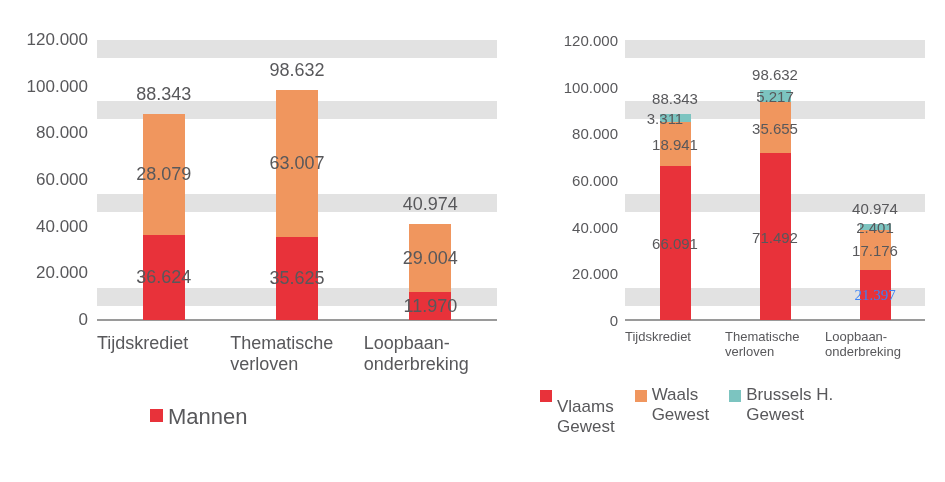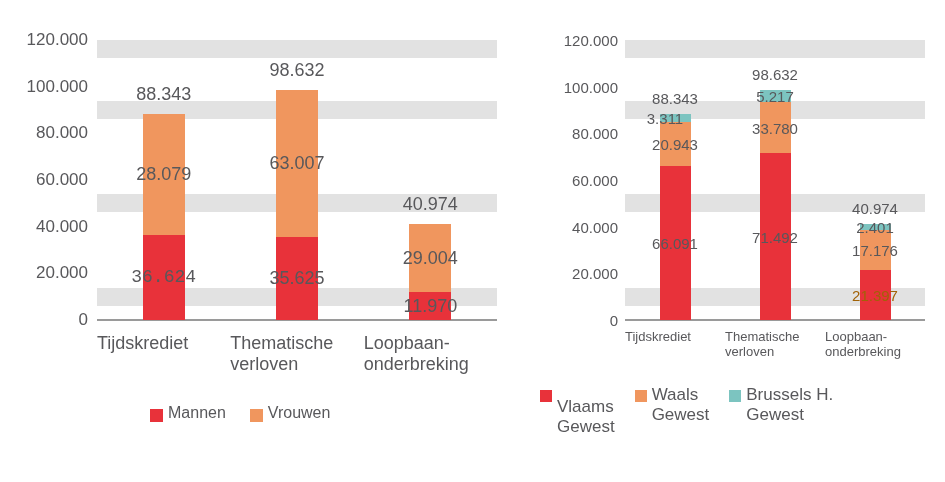--- a/index.html
+++ b/index.html
@@ -90,21 +90,21 @@
     margin-top: 5px;
     margin-right: 5px;
   }
 
   
   #panel-left .plot   { left: 97px; top: 40px; width: 400px; height: 280px; }
   #panel-left .ylabels{ left: 0px;  top: 40px; width: 88px;  height: 280px; }
   #panel-left .ytick  { font-size: 17px; }
   #panel-left .dlabel { font-size: 18px; }
   #panel-left .catlabel { font-size: 18px; }
-  #panel-left .legend { left: 150px; top: 404px; gap: 24px; font-size: 16px; }
+  #panel-left .legend { left: 150px; top: 404px; gap: 24px; font-size: 22px; }
   #panel-left .swatch { width: 13px; height: 13px; }
 
   
   #panel-right .plot   { left: 125px; top: 40px; width: 300px; height: 280px; }
   #panel-right .ylabels{ left: 28px;  top: 40px; width: 90px;  height: 280px; }
   #panel-right .ytick  { font-size: 15px; }
   #panel-right .dlabel { font-size: 15px; }
   #panel-right .catlabel { font-size: 13px; }
   #panel-right .legend { left: 40px; top: 385px; gap: 20px; font-size: 17px; }
   #panel-right .swatch { width: 12px; height: 12px; }
@@ -142,21 +142,21 @@
           <div class="bar-group" style="left: 179px; width: 42px; height: 280px;">
             <div class="seg" style="background: rgb(232, 50, 58); bottom: 0px; height: 83.125px;"></div>
             <div class="seg" style="background: rgb(240, 150, 94); bottom: 83.125px; height: 147.016px;"></div>
           </div>
           <div class="bar-group" style="left: 312.333px; width: 42px; height: 280px;">
             <div class="seg" style="background: rgb(232, 50, 58); bottom: 0px; height: 27.93px;"></div>
             <div class="seg" style="background: rgb(240, 150, 94); bottom: 27.93px; height: 67.676px;"></div>
           </div>
         </div>
       <div id="dlabels-left">
-          <div class="dlabel" style="color: rgb(88, 88, 91); left: 66.6667px; top: 237.272px; font-family: Liberation Mono, monospace;">36.624</div>
+          <div class="dlabel" style="color: rgb(88, 88, 91); left: 66.6667px; top: 237.272px;">36.624</div>
           <div class="dlabel" style="color: rgb(88, 88, 91); left: 66.6667px; top: 134.205px;">28.079</div>
           <div class="dlabel" style="color: rgb(88, 88, 91); left: 66.6667px; top: 53.8663px;">88.343</div>
           <div class="dlabel" style="color: rgb(88, 88, 91); left: 200px; top: 238.438px;">35.625</div>
           <div class="dlabel" style="color: rgb(88, 88, 91); left: 200px; top: 123.367px;">63.007</div>
           <div class="dlabel" style="color: rgb(88, 88, 91); left: 200px; top: 29.8587px;">98.632</div>
           <div class="dlabel" style="color: rgb(88, 88, 91); left: 333.333px; top: 266.035px;">11.970</div>
           <div class="dlabel" style="color: rgb(88, 88, 91); left: 333.333px; top: 218.232px;">29.004</div>
           <div class="dlabel" style="color: rgb(88, 88, 91); left: 333.333px; top: 164.394px;">40.974</div>
         </div>
     </div>
@@ -164,21 +164,20 @@
     <div id="cats-left">
         <div class="catlabel" style="color: rgb(88, 88, 91); left: 97px; width: 133.333px; top: 333px;">Tijdskrediet</div>
         <div class="catlabel" style="color: rgb(88, 88, 91); left: 230.333px; width: 133.333px; top: 333px;">Thematische
 verloven</div>
         <div class="catlabel" style="color: rgb(88, 88, 91); left: 363.667px; width: 133.333px; top: 333px;">Loopbaan-
 onderbreking</div>
       </div>
 
     <div class="legend" id="legend-left">
         <div class="legend-item"><span class="swatch" style="background: rgb(232, 50, 58);"></span><span style="color: rgb(88, 88, 91);">Mannen</span></div>
-        <div class="legend-item"><span class="swatch" style="background: rgb(240, 150, 94);"></span><span style="color: rgb(88, 88, 91);">Vrouwen</span></div>
       </div>
   </div>
 
   <div class="panel" id="panel-right">
 
     <div class="ylabels" id="yl-right">
         <div class="ytick" style="top: 280px; color: rgb(88, 88, 91);">0</div>
         <div class="ytick" style="top: 233.333px; color: rgb(88, 88, 91);">20.000</div>
         <div class="ytick" style="top: 186.667px; color: rgb(88, 88, 91);">40.000</div>
         <div class="ytick" style="top: 140px; color: rgb(88, 88, 91);">60.000</div>
@@ -207,28 +206,28 @@
             <div class="seg" style="background: rgb(124, 196, 192); bottom: 217.968px; height: 12.173px;"></div>
           </div>
           <div class="bar-group" style="left: 234.5px; width: 31px; height: 280px;">
             <div class="seg" style="background: rgb(232, 50, 58); bottom: 0px; height: 49.9263px;"></div>
             <div class="seg" style="background: rgb(240, 150, 94); bottom: 49.9263px; height: 40.0773px;"></div>
             <div class="seg" style="background: rgb(124, 196, 192); bottom: 90.0037px; height: 5.60233px;"></div>
           </div>
         </div>
       <div id="dlabels-right">
           <div class="dlabel" style="color: rgb(88, 88, 91); left: 50px; top: 202.894px;">66.091</div>
-          <div class="dlabel" style="color: rgb(88, 88, 91); left: 50px; top: 103.69px;">20.943</div>
+          <div class="dlabel" style="color: rgb(88, 88, 91); left: 50px; top: 103.69px;">18.941</div>
           <div class="dlabel" style="color: rgb(88, 88, 91); left: 40px; top: 77.7292px;">3.311</div>
           <div class="dlabel" style="color: rgb(88, 88, 91); left: 50px; top: 57.8663px;">88.343</div>
           <div class="dlabel" style="color: rgb(88, 88, 91); left: 150px; top: 196.593px;">71.492</div>
-          <div class="dlabel" style="color: rgb(88, 88, 91); left: 150px; top: 87.6085px;">33.780</div>
+          <div class="dlabel" style="color: rgb(88, 88, 91); left: 150px; top: 87.6085px;">35.655</div>
           <div class="dlabel" style="color: rgb(88, 88, 91); left: 150px; top: 55.9452px;">5.217</div>
           <div class="dlabel" style="color: rgb(88, 88, 91); left: 150px; top: 33.8587px;">98.632</div>
-          <div class="dlabel" style="color: #a16207; left: 250px; top: 255.037px;">21.397</div>
+          <div class="dlabel" style="color: #3b82f6; left: 250px; top: 255.037px; font-family: Liberation Serif, serif;">21.397</div>
           <div class="dlabel" style="color: rgb(88, 88, 91); left: 250px; top: 210.035px;">17.176</div>
           <div class="dlabel" style="color: rgb(88, 88, 91); left: 250px; top: 187.195px;">2.401</div>
           <div class="dlabel" style="color: rgb(88, 88, 91); left: 250px; top: 168.394px;">40.974</div>
         </div>
     </div>
 
     <div id="cats-right">
         <div class="catlabel" style="color: rgb(88, 88, 91); left: 125px; width: 100px; top: 330px;">Tijdskrediet</div>
         <div class="catlabel" style="color: rgb(88, 88, 91); left: 225px; width: 100px; top: 330px;">Thematische
 verloven</div>

